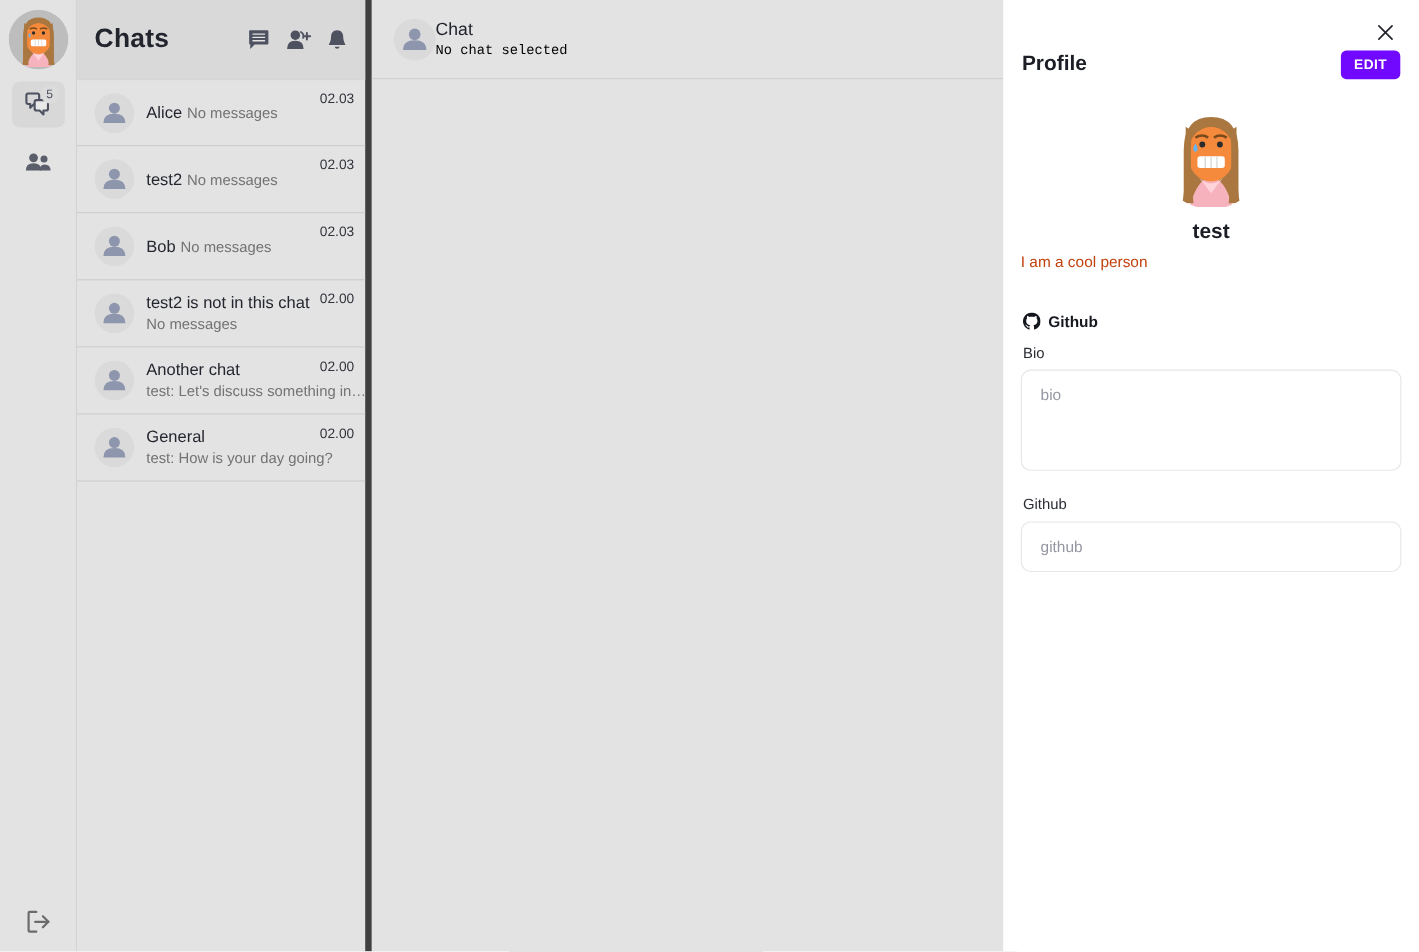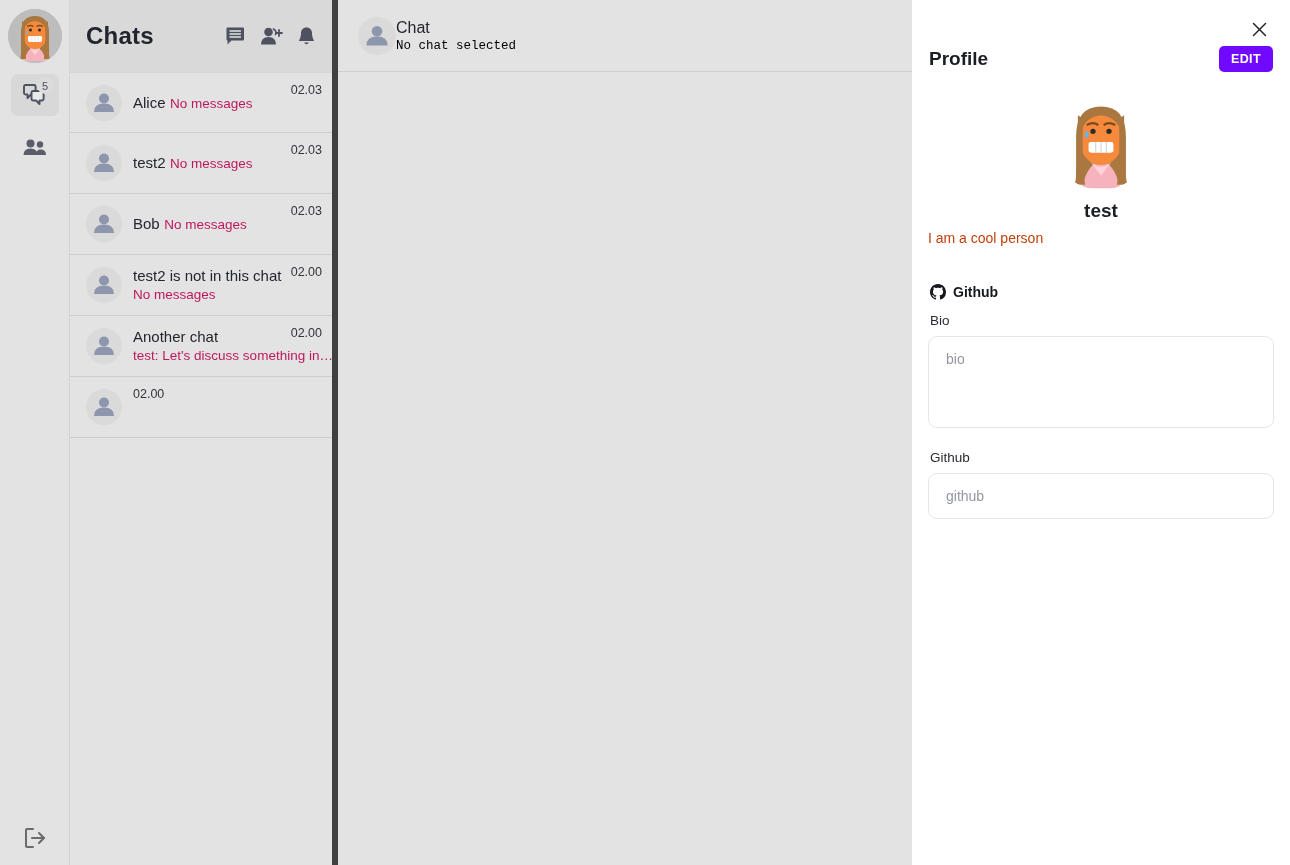--- a/index.html
+++ b/index.html
@@ -118,21 +118,21 @@
   .ci-name {
     font-size: 15px;
     color: #24262f;
     white-space: nowrap;
     overflow: hidden;
     text-overflow: ellipsis;
     line-height: 19px;
   }
   .ci-sub {
     font-size: 13.5px;
-    color: #be185d;
+    color: #737373;
     white-space: nowrap;
     overflow: hidden;
     text-overflow: ellipsis;
     line-height: 19px;
     margin-top: 1px;
   }
   .ci-time {
     font-size: 12.5px;
     color: #32343c;
     flex: 0 0 auto;
@@ -425,20 +425,24 @@
         <span class="ci-time">02.00</span>
       </div>
 
       <div class="chat-item">
         <span class="ci-avatar">
           <svg width="36" height="36" viewBox="0 0 36 36">
             <circle cx="18" cy="13.5" r="5" fill="#8e96ad"></circle>
             <path d="M8 27 Q8 18.5 18 18.5 Q28 18.5 28 27 Z" fill="#8e96ad"></path>
           </svg>
         </span>
+        <span class="ci-text">
+          <span class="ci-name">General</span>
+          <span class="ci-sub">test: How is your day going?</span>
+        </span>
         <span class="ci-time">02.00</span>
       </div>
 
     </div>
   </div>
 
   <div class="chatcol">
     <div class="chat-header">
       <span class="ch-avatar">
         <svg width="38" height="38" viewBox="0 0 36 36">

